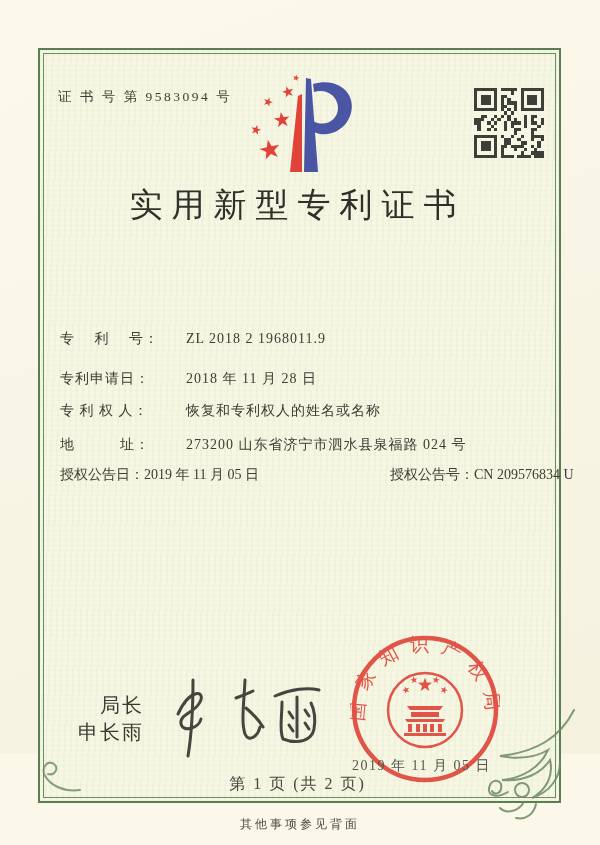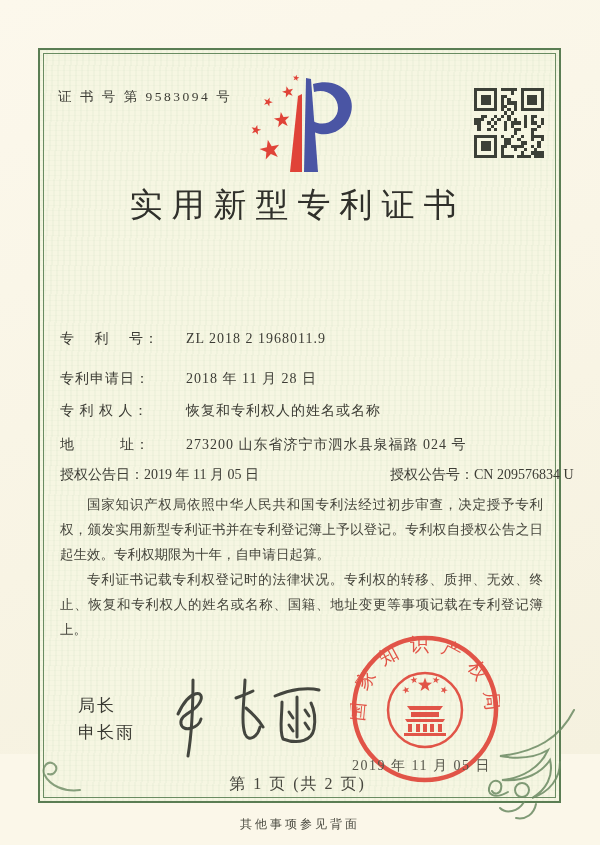--- a/index.html
+++ b/index.html
@@ -37,21 +37,21 @@
   }
   .field-row{position:absolute;left:60px;font-size:14px;color:#3c3c35;white-space:nowrap;}
   .field-row .lbl{display:inline-block;width:126px;letter-spacing:1px;}
   .field-row .val{letter-spacing:1px;}
   .grant-pair2{position:absolute;left:330px;top:0;}
   .paras{
     position:absolute;left:60px;top:492px;width:483px;
     font-size:13.5px;line-height:25px;color:#45453c;text-align:justify;
   }
   .paras p{margin:0;text-indent:2em;}
-  .sig-labels{position:absolute;left:78px;top:692px;font-size:17px;color:#3a3a33;line-height:27px;letter-spacing:2px;}
+  .sig-labels{position:absolute;left:78px;top:692px;font-size:20px;color:#3a3a33;line-height:27px;letter-spacing:2px;text-align:right;}
   .signature{position:absolute;left:148px;top:668px;width:190px;height:95px;}
   .seal{position:absolute;left:350px;top:634px;width:150px;height:150px;opacity:.92;}
   .seal-date{
     position:absolute;left:352px;top:757px;font-size:14px;color:#55554a;letter-spacing:1.5px;white-space:nowrap;
   }
   .page-num{
     position:absolute;left:38px;top:774px;width:519px;text-align:center;
     font-size:16px;color:#46463e;letter-spacing:2px;
   }
   .back-note{
@@ -230,24 +230,20 @@
     <span class="lbl">专 利 权 人：</span><span class="val">恢复和专利权人的姓名或名称</span>
   </div>
   <div class="field-row" style="top:436px">
     <span class="lbl">地　　　址：</span><span class="val">273200 山东省济宁市泗水县泉福路 024 号</span>
   </div>
   <div class="field-row" style="top:466px;width:483px">
     <span>授权公告日：</span><span>2019 年 11 月 05 日</span>
     <span class="grant-pair2"><span>授权公告号：</span><span>CN 209576834 U</span></span>
   </div>
 
-  <div class="paras">
-    <p>国家知识产权局依照中华人民共和国专利法经过初步审查，决定授予专利权，颁发实用新型专利证书并在专利登记簿上予以登记。专利权自授权公告之日起生效。专利权期限为十年，自申请日起算。</p>
-    <p>专利证书记载专利权登记时的法律状况。专利权的转移、质押、无效、终止、恢复和专利权人的姓名或名称、国籍、地址变更等事项记载在专利登记簿上。</p>
-  </div>
 
   <div class="sig-labels">
     <div>局长</div>
     <div>申长雨</div>
   </div>
 
   <svg class="signature" viewBox="0 0 190 95">
     <g fill="none" stroke="#44463f" stroke-width="3" stroke-linecap="round" stroke-linejoin="round">
       <path d="M30,46 C42,20 58,22 52,34 C47,45 31,46 33,56 C35,65 51,60 53,51"></path>
       <path d="M45,12 C45,40 43,70 40,88"></path>

